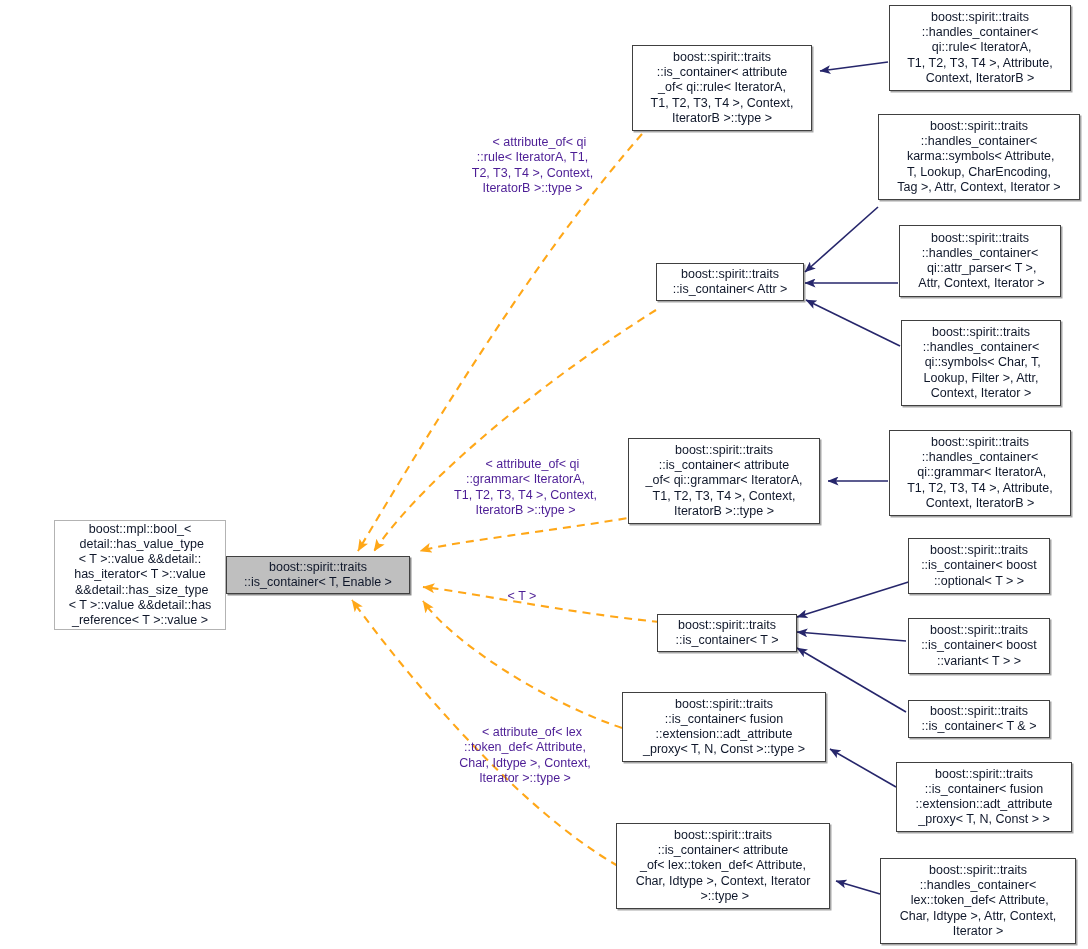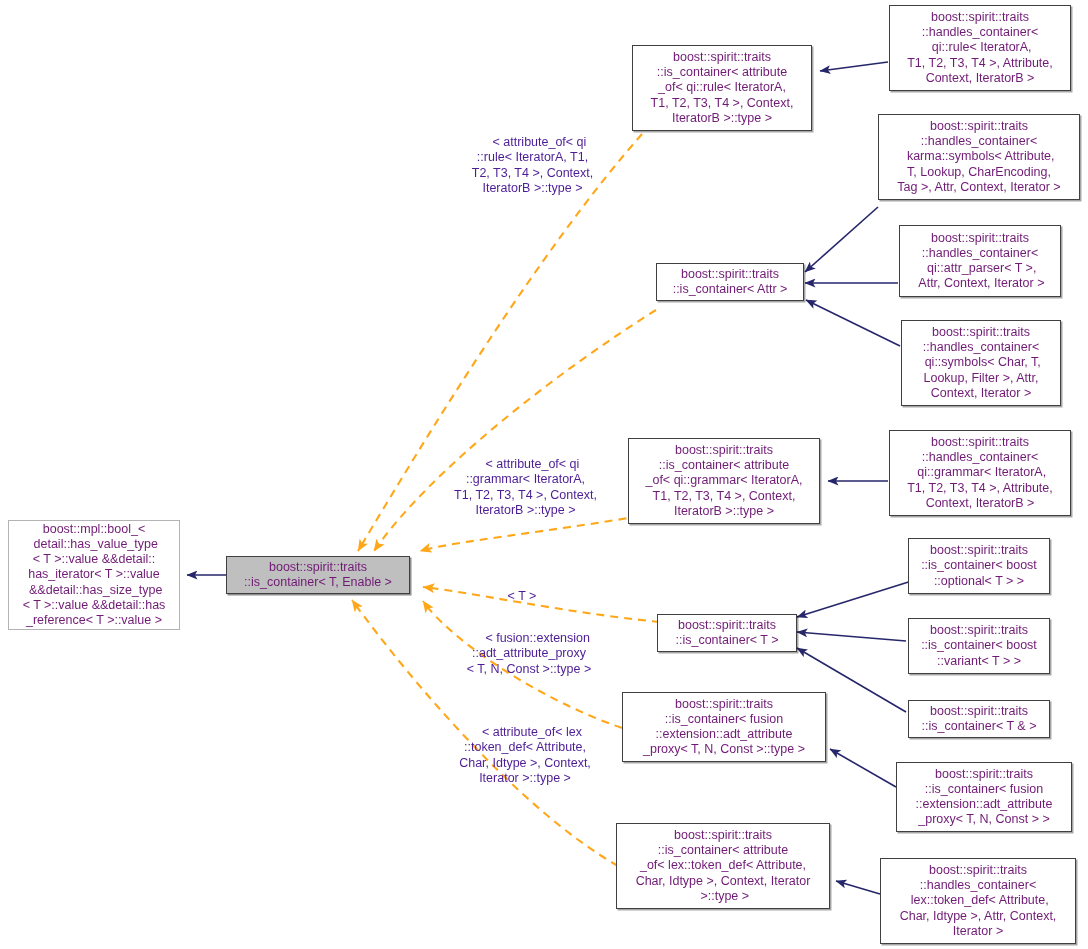--- a/index.html
+++ b/index.html
@@ -20,37 +20,38 @@
     left: 0;
     top: 0;
     width: 1088px;
     height: 949px;
   }
   .node {
     position: absolute;
     box-sizing: border-box;
     border: 1px solid #404040;
     background: #ffffff;
-    color: #701a75;
+    color: #0f172a;
     font-size: 12.5px;
     line-height: 15.2px;
     text-align: center;
     display: flex;
     align-items: center;
     justify-content: center;
     white-space: pre;
     z-index: 5;
   }
   .node.center {
     background: #bfbfbf;
     border: 1px solid #404040;
     box-shadow: 1.5px 1.5px 0 rgba(0,0,0,0.45);
   }
   .node.soft {
     border: 1px solid #b3b3b3;
+    margin-left: 46px;
   }
   .node.shadow {
     box-shadow: 1.5px 1.5px 0 rgba(0,0,0,0.35);
   }
   .node .txt {
     display: block;
     padding: 0 4px;
   }
   .edge-label {
     position: absolute;
@@ -240,25 +241,20 @@
     <span>&lt; attribute_of&lt; qi
 ::grammar&lt; IteratorA,
 T1, T2, T3, T4 &gt;, Context,
 IteratorB &gt;::type &gt;</span>
   </div>
 
   <div class="edge-label" style="left:463px; top:574px; width:104px;">
     <span>&lt; T &gt;</span>
   </div>
 
-  <div class="edge-label" style="left:424px; top:616px; width:210px;">
-    <span> &lt; fusion::extension
-::adt_attribute_proxy
-&lt; T, N, Const &gt;::type &gt;</span>
-  </div>
 
   <div class="edge-label" style="left:420px; top:710px; width:210px;">
     <span>&lt; attribute_of&lt; lex
 ::token_def&lt; Attribute,
 Char, Idtype &gt;, Context,
 Iterator &gt;::type &gt;</span>
   </div>
 
 </div>
 

